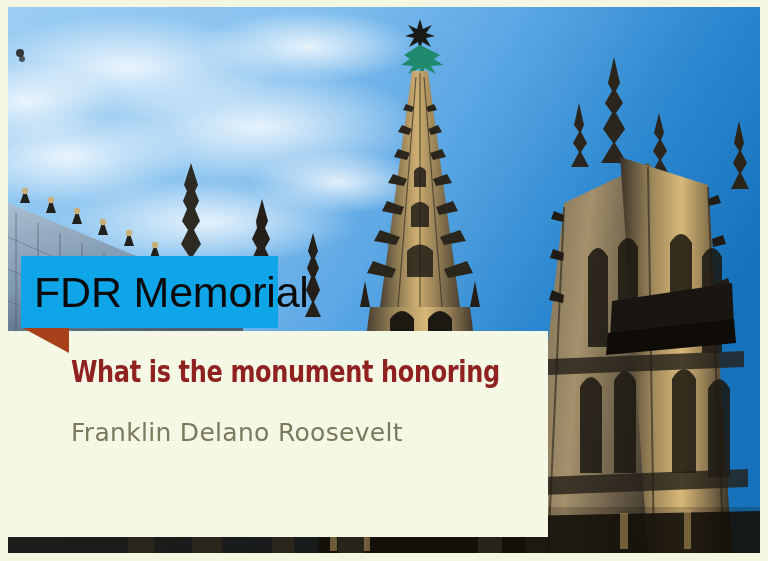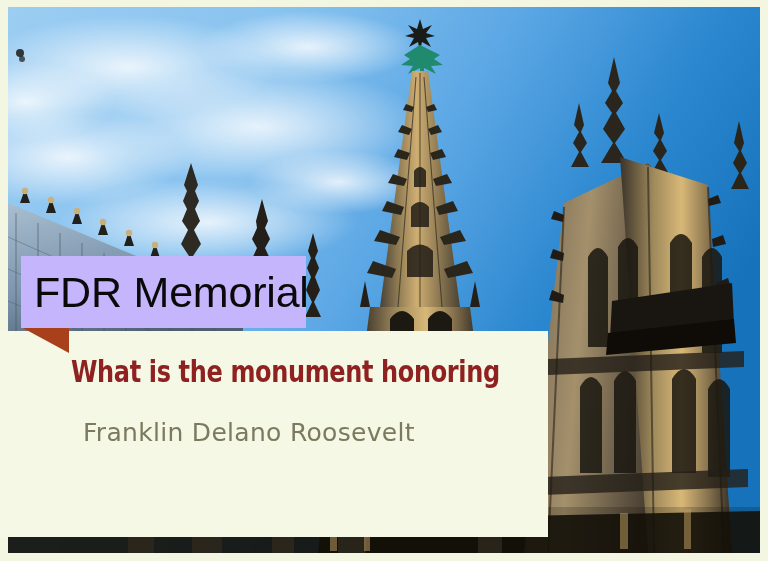--- a/index.html
+++ b/index.html
@@ -58,23 +58,23 @@
     top: 327px;
     width: 48px;
     height: 26px;
     background: #a8401c;
     clip-path: polygon(0 0, 100% 0, 100% 100%);
   }
   #title-banner {
     position: absolute;
     left: 21px;
     top: 256px;
-    width: 285px;
+    width: 257px;
     height: 72px;
-    background: #c4b5fd;
+    background: #0ea5e9;
     display: flex;
     align-items: center;
   }
   #title-text {
     font-family: "Liberation Sans", sans-serif;
     font-size: 43px;
     font-weight: 400;
     color: #0a0a0a;
     line-height: 1;
     letter-spacing: -0.2px;
@@ -92,21 +92,21 @@
     font-weight: 700;
     color: #8f2220;
     line-height: 1.1;
     letter-spacing: -0.4px;
     white-space: nowrap;
     transform: scaleX(0.86);
     transform-origin: left center;
   }
   #subline {
     position: absolute;
-    left: 83px;
+    left: 71px;
     top: 418px;
     font-family: "DejaVu Sans", "Liberation Sans", sans-serif;
     font-size: 25px;
     font-weight: 400;
     color: #7c7a5e;
     line-height: 1.2;
     letter-spacing: 0.3px;
     white-space: nowrap;
   }
 </style>

